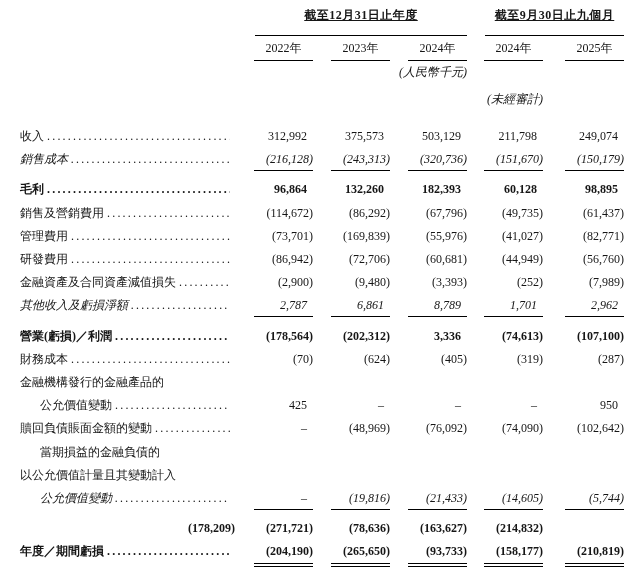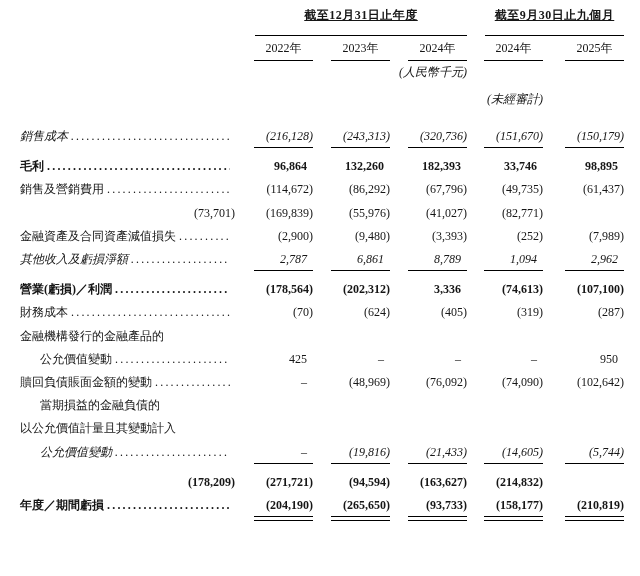--- a/index.html
+++ b/index.html
@@ -81,20 +81,31 @@
 
   <div class="g noterow">
     <div class="nc n1">(人民幣千元)</div>
   </div>
 
   <div class="g noterow second">
     <div class="nc n2">(未經審計)</div>
   </div>
 
   <div id="rows">
+  <div class="g row">
+    <div class="lab">
+      <span class="lt">收入</span>
+      <span class="dots"></span>
+    </div>
+    <div class="cell pl"><span class="v">312,992</span></div>
+    <div class="cell pl"><span class="v">375,573</span></div>
+    <div class="cell pl"><span class="v">503,129</span></div>
+    <div class="cell pl"><span class="v">211,798</span></div>
+    <div class="cell pl"><span class="v">249,074</span></div>
+  </div>
 
   <div class="g row ru">
     <div class="lab">
       <span class="lt">銷售成本</span>
       <span class="dots"></span>
     </div>
     <div class="cell"><span class="v">(216,128)</span></div>
     <div class="cell"><span class="v">(243,313)</span></div>
     <div class="cell"><span class="v">(320,736)</span></div>
     <div class="cell"><span class="v">(151,670)</span></div>
@@ -102,44 +113,59 @@
   </div>
 
   <div class="g row b">
     <div class="lab">
       <span class="lt">毛利</span>
       <span class="dots"></span>
     </div>
     <div class="cell pl"><span class="v">96,864</span></div>
     <div class="cell pl"><span class="v">132,260</span></div>
     <div class="cell pl"><span class="v">182,393</span></div>
-    <div class="cell pl"><span class="v">33,746</span></div>
+    <div class="cell pl"><span class="v">60,128</span></div>
     <div class="cell pl"><span class="v">98,895</span></div>
   </div>
 
   <div class="g row">
     <div class="lab">
       <span class="lt">銷售及營銷費用</span>
       <span class="dots"></span>
     </div>
     <div class="cell"><span class="v">(114,672)</span></div>
     <div class="cell"><span class="v">(86,292)</span></div>
     <div class="cell"><span class="v">(67,796)</span></div>
     <div class="cell"><span class="v">(49,735)</span></div>
     <div class="cell"><span class="v">(61,437)</span></div>
   </div>
 
   <div class="g row">
+    <div class="lab">
+      <span class="lt">管理費用</span>
+      <span class="dots"></span>
+    </div>
     <div class="cell"><span class="v">(73,701)</span></div>
     <div class="cell"><span class="v">(169,839)</span></div>
     <div class="cell"><span class="v">(55,976)</span></div>
     <div class="cell"><span class="v">(41,027)</span></div>
     <div class="cell"><span class="v">(82,771)</span></div>
   </div>
 
+  <div class="g row">
+    <div class="lab">
+      <span class="lt">研發費用</span>
+      <span class="dots"></span>
+    </div>
+    <div class="cell"><span class="v">(86,942)</span></div>
+    <div class="cell"><span class="v">(72,706)</span></div>
+    <div class="cell"><span class="v">(60,681)</span></div>
+    <div class="cell"><span class="v">(44,949)</span></div>
+    <div class="cell"><span class="v">(56,760)</span></div>
+  </div>
 
   <div class="g row">
     <div class="lab">
       <span class="lt">金融資產及合同資產減值損失</span>
       <span class="dots"></span>
     </div>
     <div class="cell"><span class="v">(2,900)</span></div>
     <div class="cell"><span class="v">(9,480)</span></div>
     <div class="cell"><span class="v">(3,393)</span></div>
     <div class="cell"><span class="v">(252)</span></div>
@@ -147,21 +173,21 @@
   </div>
 
   <div class="g row ru">
     <div class="lab">
       <span class="lt">其他收入及虧損淨額</span>
       <span class="dots"></span>
     </div>
     <div class="cell pl"><span class="v">2,787</span></div>
     <div class="cell pl"><span class="v">6,861</span></div>
     <div class="cell pl"><span class="v">8,789</span></div>
-    <div class="cell pl"><span class="v">1,094</span></div>
+    <div class="cell pl"><span class="v">1,701</span></div>
     <div class="cell pl"><span class="v">2,962</span></div>
   </div>
 
   <div class="g row b">
     <div class="lab">
       <span class="lt">營業(虧損)／利潤</span>
       <span class="dots"></span>
     </div>
     <div class="cell"><span class="v">(178,564)</span></div>
     <div class="cell"><span class="v">(202,312)</span></div>
@@ -250,21 +276,21 @@
     <div class="cell pl"><span class="v">–</span></div>
     <div class="cell"><span class="v">(19,816)</span></div>
     <div class="cell"><span class="v">(21,433)</span></div>
     <div class="cell"><span class="v">(14,605)</span></div>
     <div class="cell"><span class="v">(5,744)</span></div>
   </div>
 
   <div class="g row b">
     <div class="cell"><span class="v">(178,209)</span></div>
     <div class="cell"><span class="v">(271,721)</span></div>
-    <div class="cell"><span class="v">(94,594)</span></div>
+    <div class="cell"><span class="v">(78,636)</span></div>
     <div class="cell"><span class="v">(163,627)</span></div>
     <div class="cell"><span class="v">(214,832)</span></div>
   </div>
 
 
   <div class="g row b rd">
     <div class="lab">
       <span class="lt">年度／期間虧損</span>
       <span class="dots"></span>
     </div>

